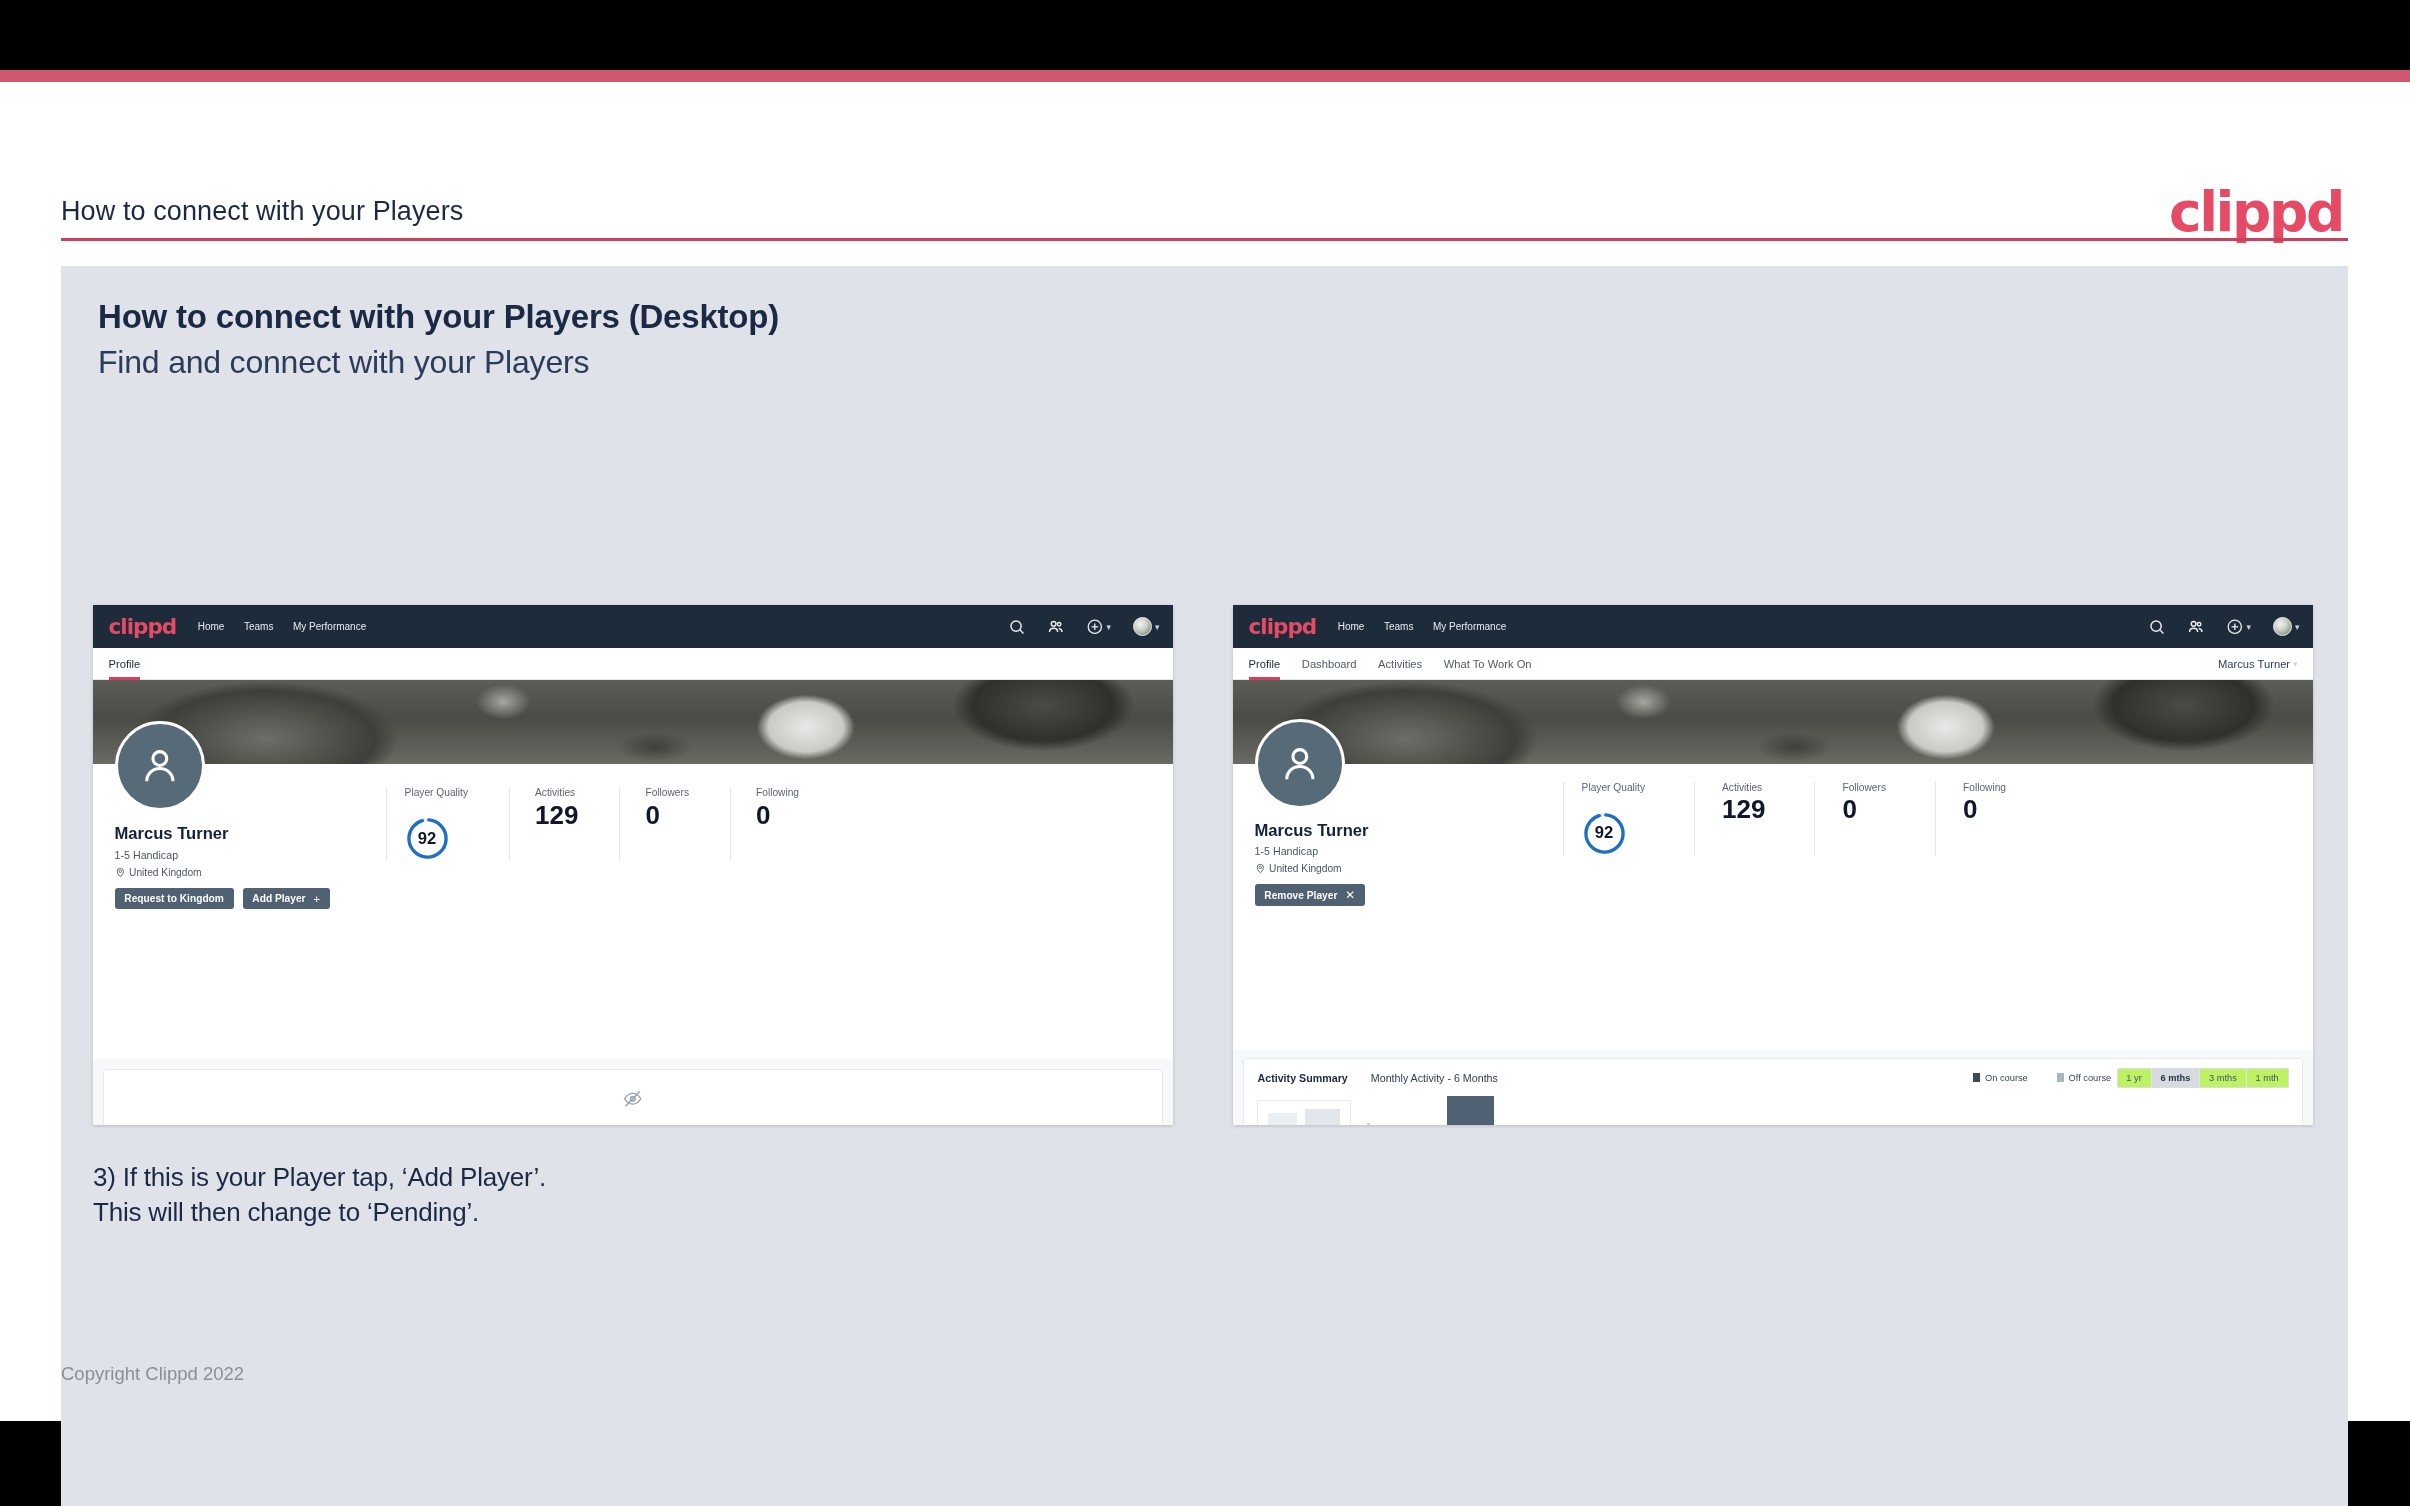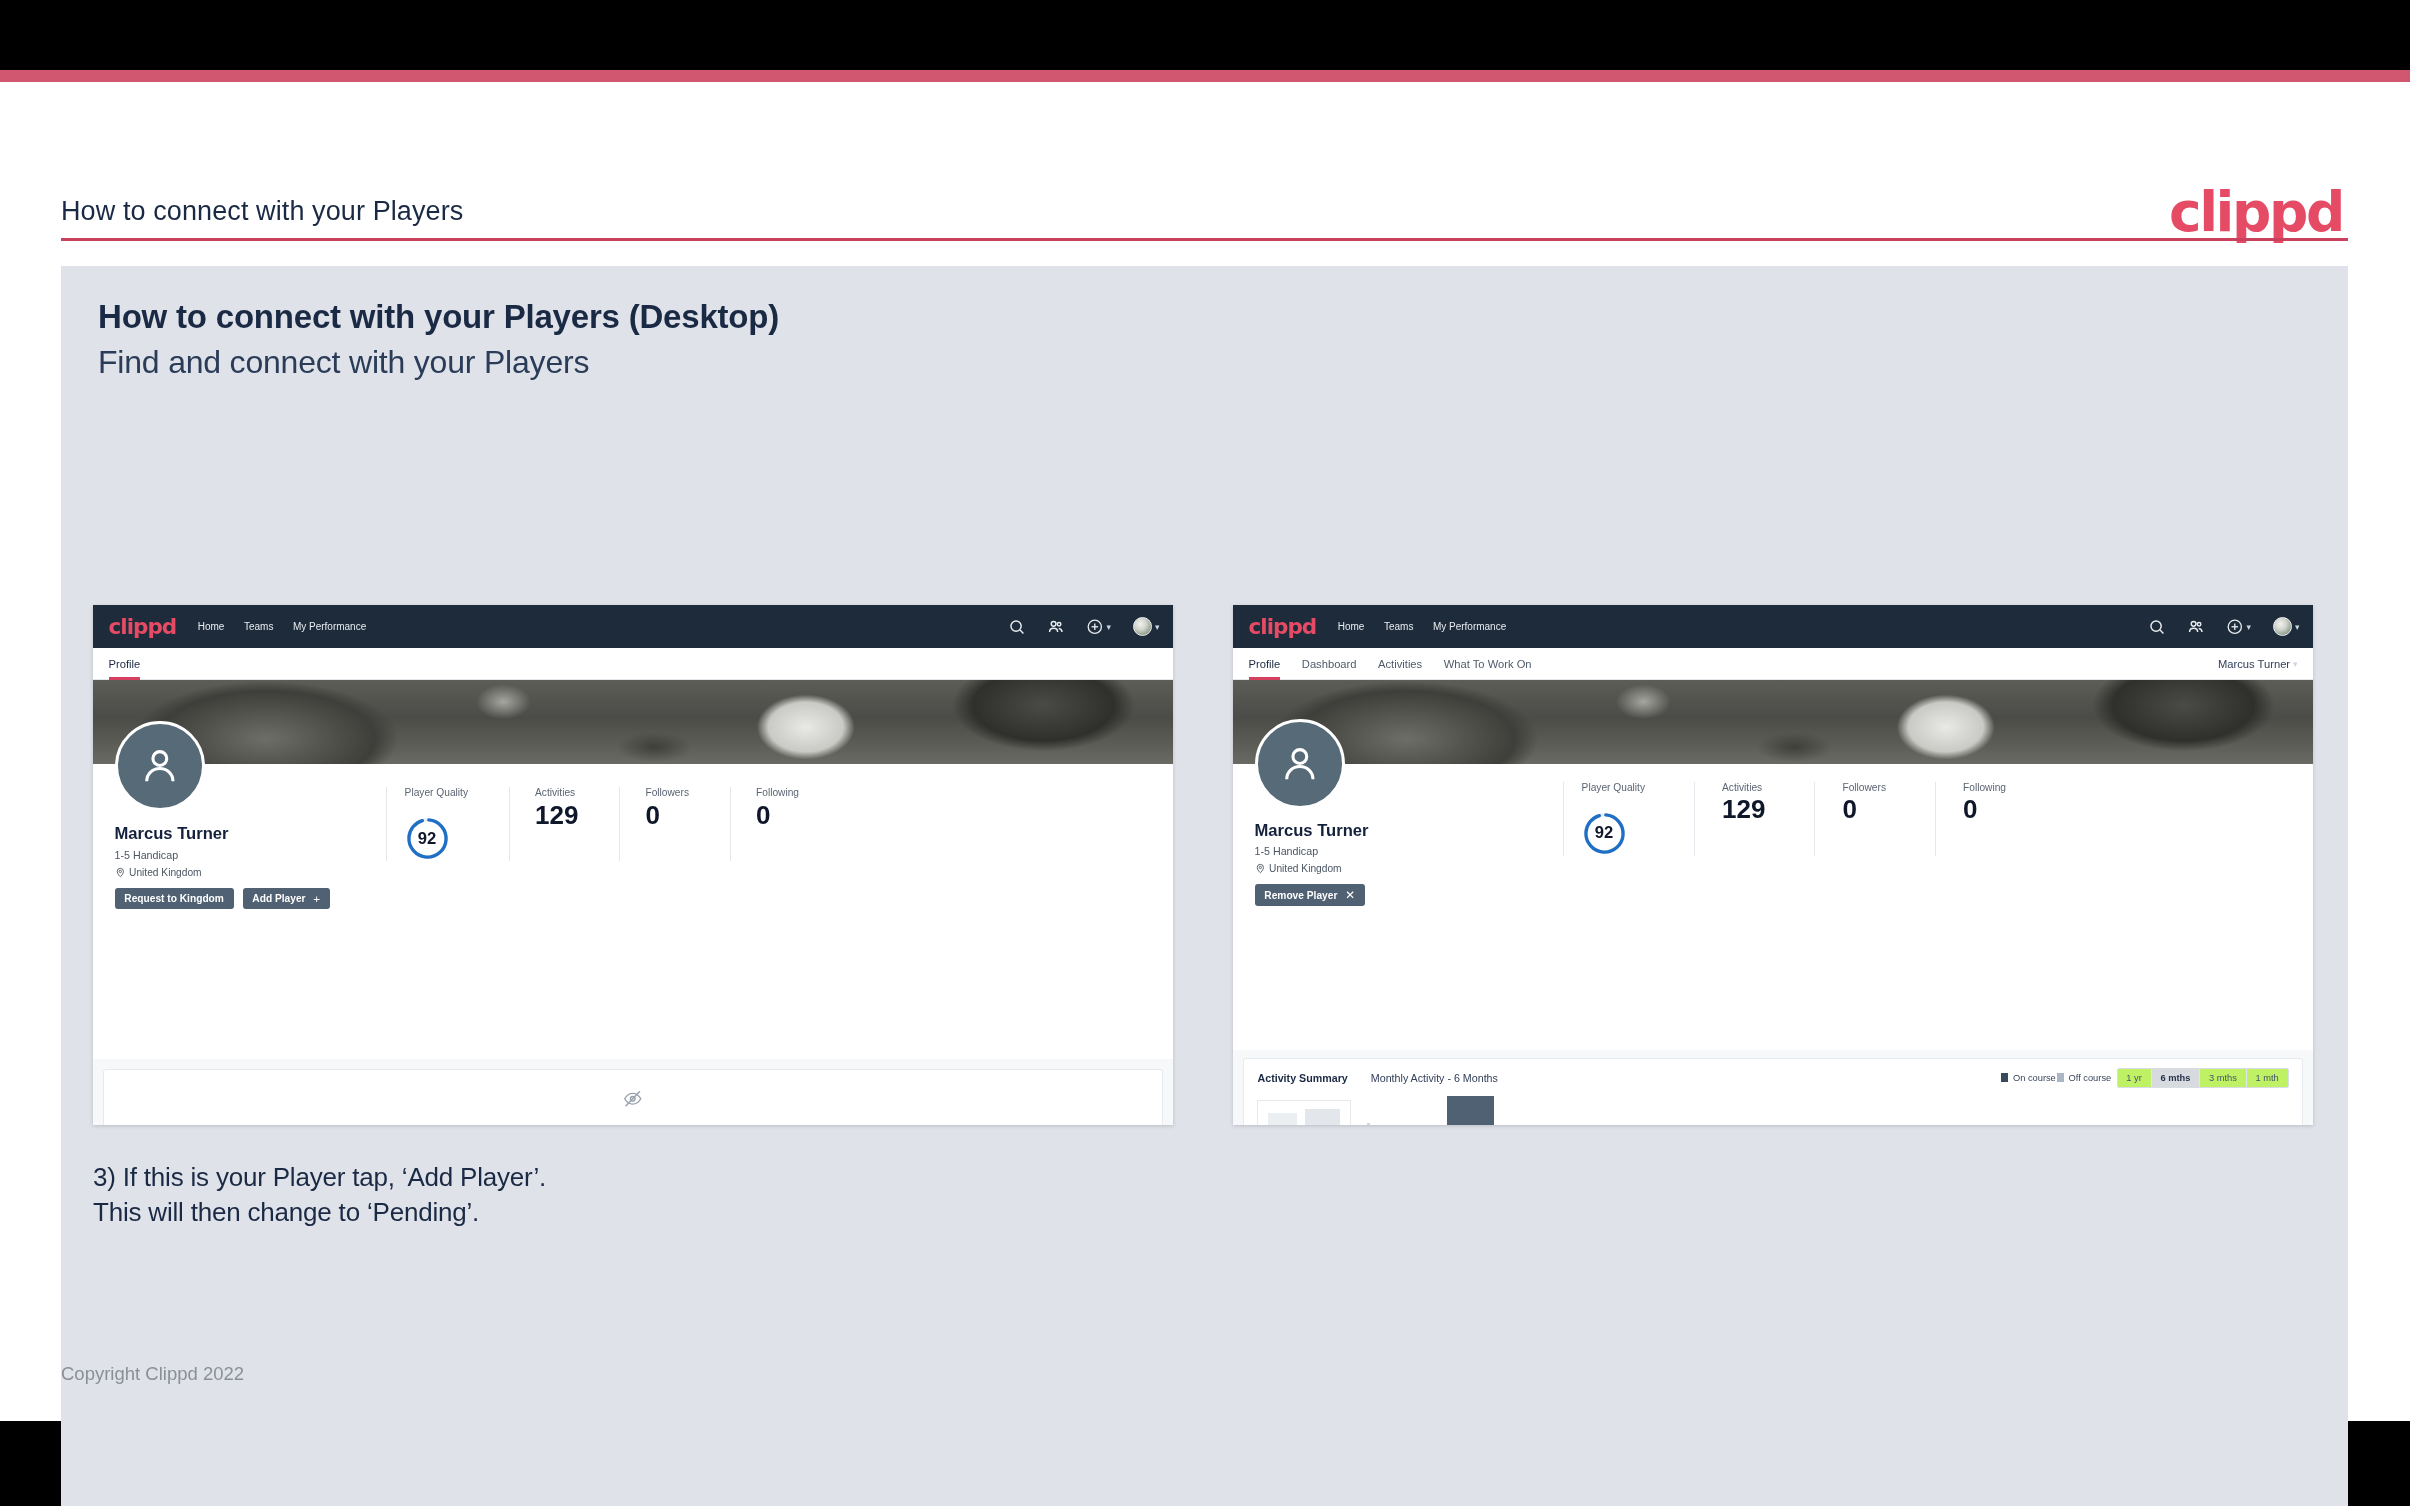--- a/index.html
+++ b/index.html
@@ -159,21 +159,21 @@
   
   .actsum {
     position:absolute; left:9.8px; right:9.8px; top:453px; height:78px;
     background:#fff; border:1px solid #e6e9ee; border-radius:2.9px;
   }
   .shot-right .shot-bg-strip {
     position:absolute; left:0; right:0; top:445px; height:78px; background:#f6f8fa;
   }
   .as-title { position:absolute; left:13.7px; top:12.7px; font-size:10.7px; font-weight:700; color:#1b2a44; }
   .as-sub   { position:absolute; left:127px; top:12.7px; font-size:10.7px; color:#33405a; }
-  .as-legend{ position:absolute; right:191px; top:13.7px; display:flex; gap:1px; align-items:center; }
+  .as-legend{ position:absolute; right:191px; top:13.7px; display:flex; gap:29px; align-items:center; }
   .lg { display:flex; align-items:center; gap:4.9px; font-size:9.3px; color:#39465c; }
   .sw { width:6.8px; height:8.8px; display:inline-block; }
   .sw.on { background:#374a5e; }
   .sw.off{ background:#aab6c4; }
   .as-toggle { position:absolute; right:13.7px; top:8.8px; display:flex; border:1px solid #d9dee5; border-radius:2px; overflow:hidden; }
   .tg { padding:0 8.8px; height:18.5px; display:flex; align-items:center; font-size:9.3px; color:#46536a; border-left:1px solid #e2e6ec; background:#bef264; }
   .tg:first-child { border-left:none; }
   .tg.sel { background:#d7dbe0; font-weight:700; color:#24324a; }
   .as-thumb { position:absolute; left:13.7px; top:41px; width:94px; height:37px; border:1px solid #e6e9ee; background:#fff; }
   .as-thumb .b1 { position:absolute; left:9.8px; top:11.7px; width:29px; height:21.5px; background:#eceff2; }

